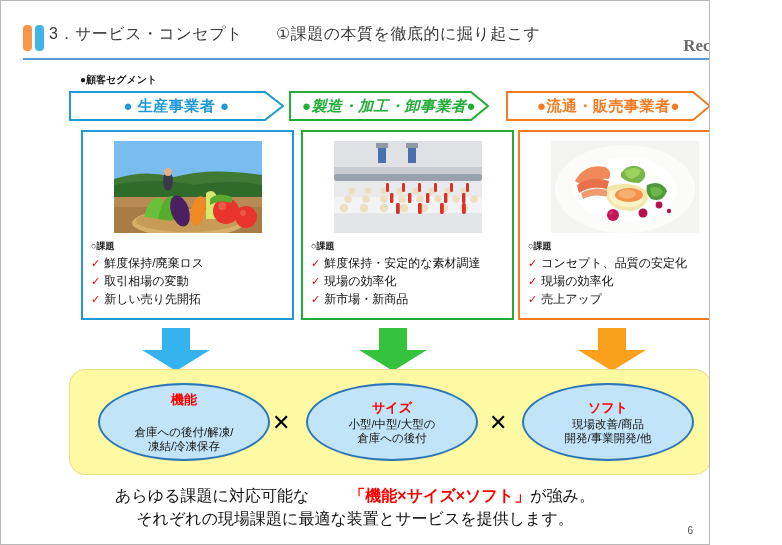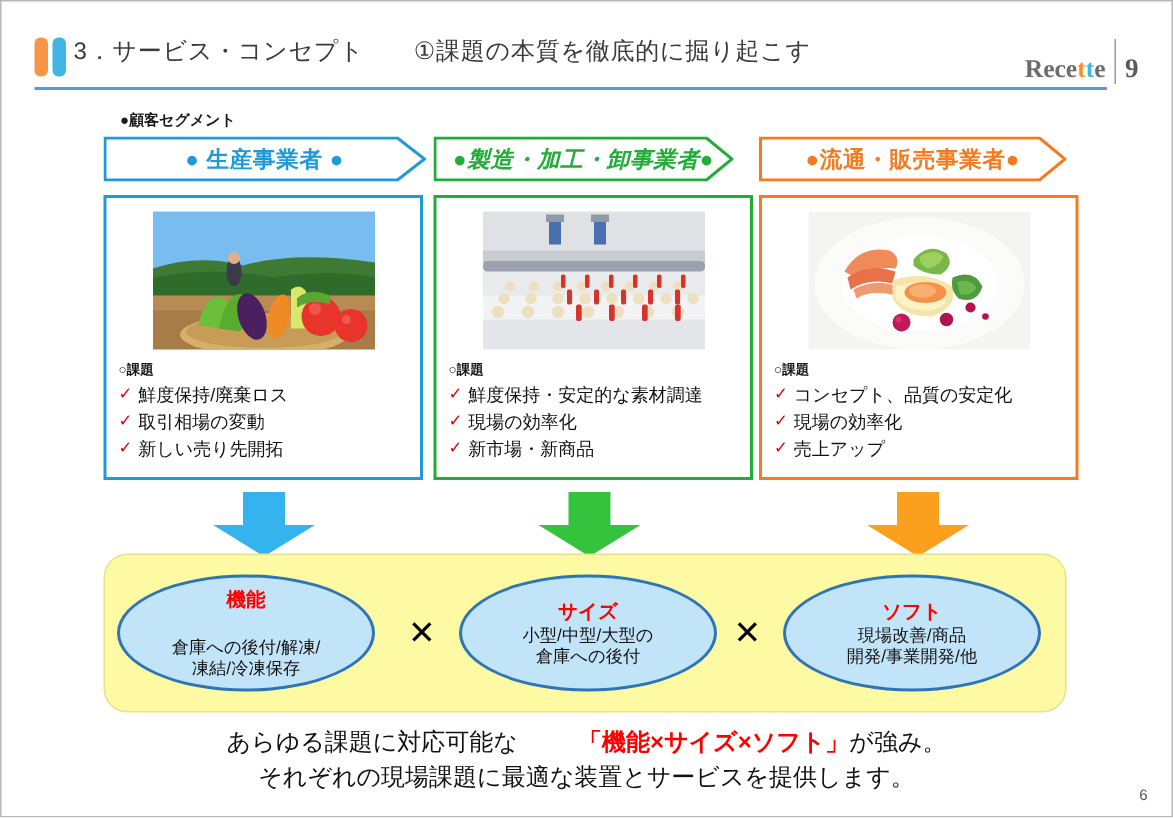--- a/index.html
+++ b/index.html
@@ -5,21 +5,21 @@
   html, body {
     margin: 0;
     padding: 0;
     background: #ffffff;
   }
   body {
     font-family: "Liberation Sans", "DejaVu Sans", sans-serif;
   }
   #slide {
     position: relative;
-    width: 782px;
+    width: 710px;
     height: 545px;
     background: #ffffff;
     border: 1px solid #b8b8b8;
     box-sizing: border-box;
     overflow: hidden;
   }
 
   
   #title-bar {
     position: absolute;
@@ -124,20 +124,21 @@
   #chev-3 .label { color: #f47b20; }
 
   
   .col {
     position: absolute;
     top: 129px;
     width: 213px;
     height: 190px;
     background: #ffffff;
     box-sizing: border-box;
+    margin-left: 12px;
   }
   #col-1 { left: 68px;  border: 2px solid #1f9ad6; }
   #col-2 { left: 288px; border: 2px solid #22ac38; }
   #col-3 { left: 505px; border: 2px solid #f47b20; }
 
   .photo {
     position: absolute;
     left: 50%;
     transform: translateX(-50%);
     top: 9px;
@@ -208,21 +209,21 @@
     height: 78px;
     border-radius: 50%;
     background: #c2e4f8;
     border: 2px solid #2e75b6;
     box-sizing: border-box;
     display: flex;
     flex-direction: column;
     align-items: center;
     justify-content: center;
   }
-  #ell-1 { left: 8px; gap: 16px; }
+  #ell-1 { left: 28px; gap: 16px; }
   #ell-2 { left: 236px; }
   #ell-3 { left: 452px; }
   .ell-title {
     color: #ff0000;
     font-weight: bold;
     font-size: 13px;
     line-height: 16px;
     margin-bottom: 1px;
   }
   .ell-body {

